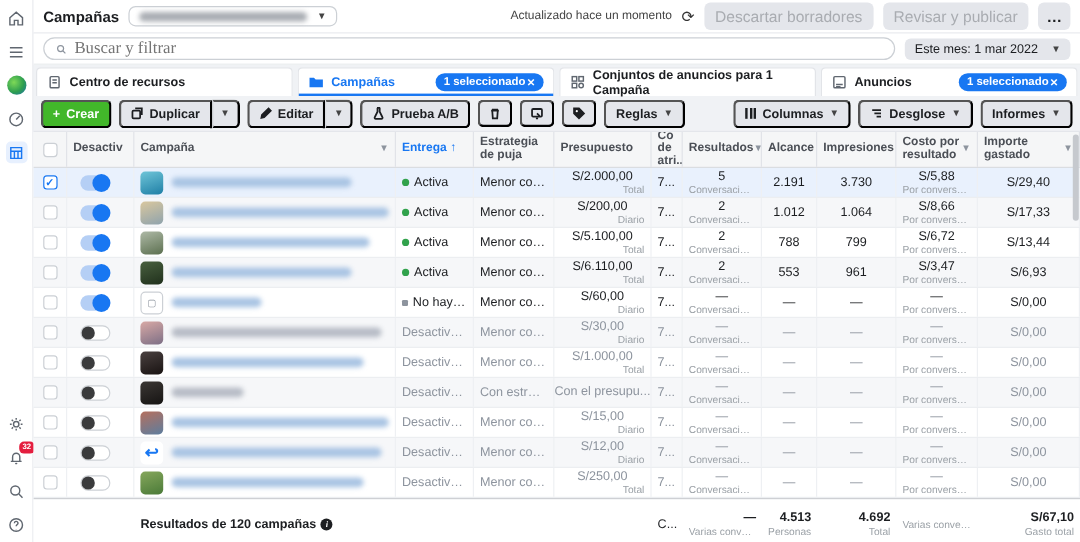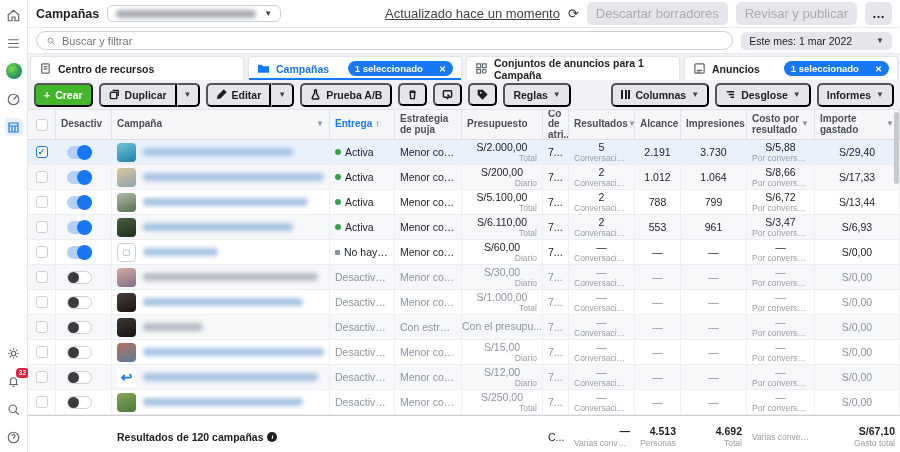--- a/index.html
+++ b/index.html
@@ -20,41 +20,41 @@
   .main { flex:1; display:flex; flex-direction:column; min-width:0; }
 
   
   .topbar { height:28px; background:#fff; border-bottom:1px solid #e4e6eb; display:flex; align-items:center; padding:0 8px; gap:8px; }
   .page-title { font-size:12.5px; font-weight:bold; }
   .account-pill { display:flex; align-items:center; gap:8px; border:1px solid #ccd0d5; border-radius:6px; padding:3px 8px; background:#fff; cursor:pointer; }
   .blurbar { height:8px; border-radius:4px; filter:blur(2px); }
   .acct-blur { width:140px; background:#a9adb3; }
   .caret { font-size:8px; color:#444; }
   .topbar .right { margin-left:auto; display:flex; align-items:center; gap:8px; }
-  .updated { color:#444; font-size:13px;text-decoration:underline; }
+  .updated { color:#444; font-size:10px; }
   .refresh { font-size:13px; color:#333; cursor:pointer; }
   .btn { border:none; border-radius:5px; padding:4px 9px; font-size:13px; font-family:inherit; cursor:pointer; background:#e4e6eb; color:#1c1e21; white-space:nowrap; }
   .btn.disabled { color:#a9acb1; cursor:default; }
   .btn.more { font-weight:bold; padding:4px 7px; }
 
   
   .searchrow { height:26px; background:#fff; display:flex; align-items:center; padding:0 8px; gap:8px; border-bottom:1px solid #e9ebee; }
   .searchbox { flex:1; display:flex; align-items:center; gap:6px; border:1px solid #ccd0d5; border-radius:14px; height:19px; padding:0 9px; color:#8d949e; background:#fff; }
   .searchbox svg { width:10px; height:10px; stroke:#8d949e; fill:none; stroke-width:2; }
-  .searchbox input { border:none; outline:none; flex:1; font-size:11px; font-family:Liberation Sans, sans-serif; color:#1c1e21; background:transparent; }
-  .datebtn { display:flex; align-items:center; gap:24px; background:#e4e6eb; border-radius:5px; padding:3px 8px; font-size:10.5px; cursor:pointer; white-space:nowrap; }
+  .searchbox input { border:none; outline:none; flex:1; font-size:14px; font-family:Liberation Serif, serif; color:#1c1e21; background:transparent; }
+  .datebtn { display:flex; align-items:center; gap:11px; background:#e4e6eb; border-radius:5px; padding:3px 8px; font-size:10.5px; cursor:pointer; white-space:nowrap; }
 
   
   .tabs { height:26px; display:flex; gap:4px; padding:2px 2px 0 2px; background:#f0f2f5; }
   .tab { flex:1; background:#fff; border:1px solid #e2e4e8; border-bottom:none; border-radius:4px 4px 0 0; display:flex; align-items:center; gap:6px; padding:0 8px; font-weight:bold; font-size:10.5px; cursor:pointer; position:relative; color:#1c1e21; }
   .tab .ticon { width:13px; height:13px; flex:none; display:flex; }
   .tab .ticon svg { width:13px; height:13px; }
   .tab.active { color:#1877f2; }
   .tab.active::after { content:""; position:absolute; left:0; right:0; bottom:0; height:2px; background:#1877f2; }
-  .sel-badge { margin-left:auto; background:#1877f2; color:#fff; border-radius:9px; padding:2px 7px; font-size:9.5px; font-weight:bold; display:flex; gap:16px; align-items:center; white-space:nowrap; }
+  .sel-badge { margin-left:auto; background:#1877f2; color:#fff; border-radius:9px; padding:2px 7px; font-size:9.5px; font-weight:bold; display:flex; gap:1px; align-items:center; white-space:nowrap; }
   .sel-badge .x { cursor:pointer; font-size:8.5px; }
 
   
   .toolbar { height:30px; display:flex; align-items:center; gap:6px; padding:0 6px; background:#f0f2f5; border-bottom:1px solid #e4e6eb; }
   .tbtn { display:flex; align-items:center; gap:5px; background:#e4e6eb; border-radius:5px; padding:4px 8px; font-size:10.5px; font-weight:bold; cursor:pointer; white-space:nowrap; color:#1c1e21; }
   .tbtn.green { background:#42b72a; color:#fff; }
   .split { display:flex; }
   .split .tbtn:first-child { border-radius:5px 0 0 5px; }
   .split .tbtn:last-child { border-radius:0 5px 5px 0; border-left:1px solid #d3d6db; padding:4px 6px; }
   .iconbtn { padding:4px 7px; }

